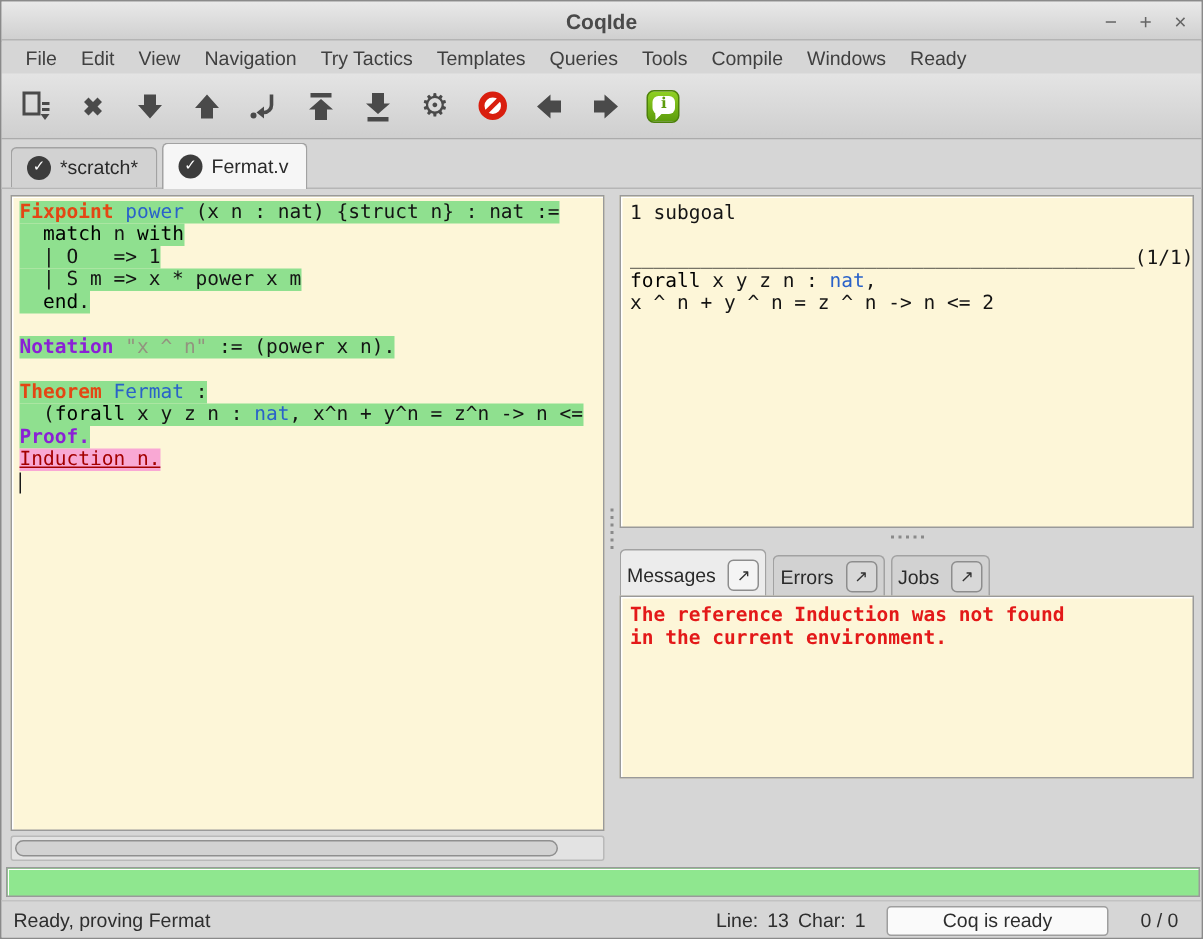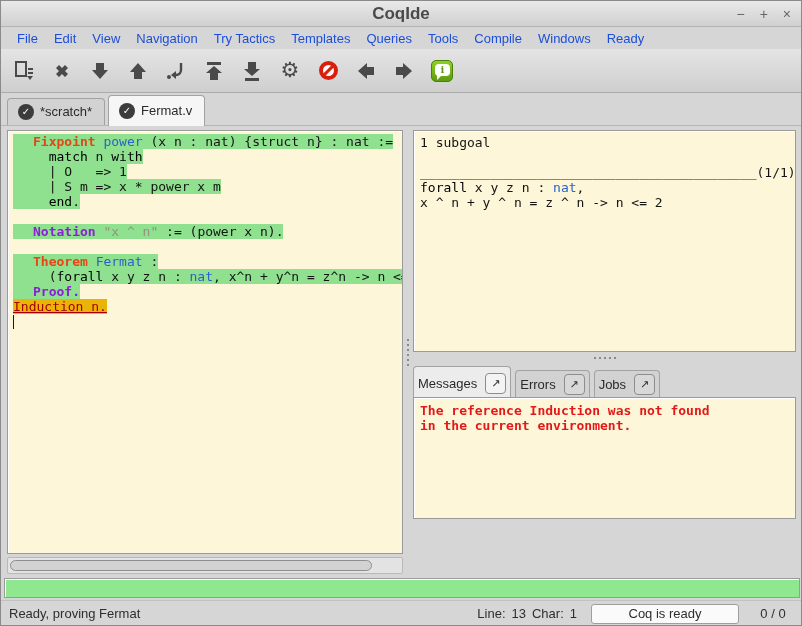--- a/index.html
+++ b/index.html
@@ -3,28 +3,28 @@
 <meta charset="utf-8">
 <style>
   * { margin:0; padding:0; box-sizing:border-box; }
   html,body { width:802px; height:626px; font-family:"Liberation Sans","DejaVu Sans",sans-serif; }
   .window { position:relative; width:802px; height:626px; background:#d6d6d6; border:1px solid #8a8a8a; overflow:hidden; }
 
   
   .titlebar { position:absolute; left:0; top:0; right:0; height:26px;
     background:linear-gradient(#e9e9e9,#d0d0d0); border-bottom:1px solid #b4b4b4;
     display:flex; align-items:center; justify-content:center; }
-  .title { font-size:17px; font-weight:bold; color:#4a4a4a; }
+  .title { font-size:14px; font-weight:bold; color:#4a4a4a; }
   .winbtns { position:absolute; right:10px; top:0; height:26px; display:flex; align-items:center; gap:15px; }
   .winbtn { color:#666; font-size:14px; line-height:1; cursor:default; }
 
   
   .menubar { position:absolute; left:0; top:27px; right:0; height:21px; background:#d6d6d6;
     display:flex; align-items:center; padding-left:8px; gap:0; }
-  .menu-item { font-size:13px; color:#1d4ed8; padding:2px 8px; }
+  .menu-item { font-size:13px; color:#404040; padding:2px 8px; }
 
   
   .toolbar { position:absolute; left:0; top:48px; right:0; height:44px;
     background:linear-gradient(#e4e4e4,#cfcfcf); border-bottom:1px solid #ababab;
     display:flex; align-items:center; padding-left:10px; gap:12px; }
   .tbtn { width:26px; height:26px; display:flex; align-items:center; justify-content:center; }
   .tbtn svg { display:block; }
   .gear-glyph { font-family:"DejaVu Sans",sans-serif; font-size:21px; color:#4a4a4a; line-height:1; }
   .no-entry { width:19px; height:19px; border-radius:50%; background:#fff; border:4px solid #d91e0e; position:relative; }
   .no-entry::after { content:""; position:absolute; left:-1px; top:4px; width:13px; height:3px; background:#d91e0e; transform:rotate(-45deg); }
@@ -70,22 +70,22 @@
   .detach { width:21px; height:21px; border:1px solid #8d8d8d; border-radius:4px; background:#d8d8d8;
     display:flex; align-items:center; justify-content:center; font-size:11px; color:#333;
     font-family:"DejaVu Sans",sans-serif; }
   .mtab.active .detach { background:#f4f4f4; }
   .msg-pane { position:absolute; left:412px; top:396px; width:383px; height:122px; overflow:hidden; }
   .msg-inner { padding:5px 0 0 6px; }
 
   
   .code { font-family:"DejaVu Sans Mono","Liberation Mono",monospace; font-size:13px; line-height:15px; color:#141414; }
   .code-line { white-space:pre; min-height:15px; }
-  .hl-ok { background:#8fe08f;padding-left:20px; }
-  .hl-err { background:#eab308; }
+  .hl-ok { background:#8fe08f; }
+  .hl-err { background:#f9a8d4; }
   .tok-r { color:#e44614; font-weight:bold; }
   .tok-b { color:#2a62c9; }
   .tok-v { color:#8b20d6; font-weight:bold; }
   .tok-g { color:#000000; }
   .tok-s { color:#93937f; }
   .tok-e { color:#a40000; text-decoration:underline; }
   .caret { display:inline-block; width:1px; height:14px; background:#1a1a1a; vertical-align:text-bottom; }
   .goal-sep { white-space:pre; }
   .msg-err .code-line { color:#e31919; font-weight:bold; }
 

